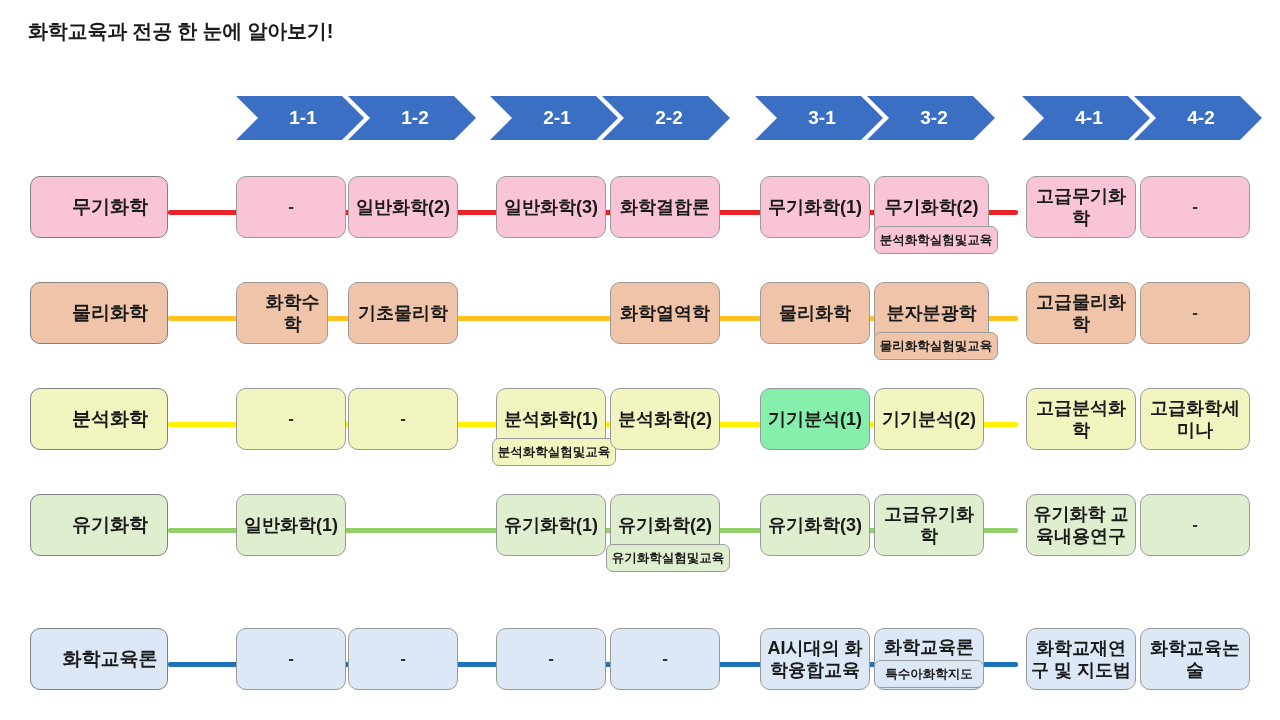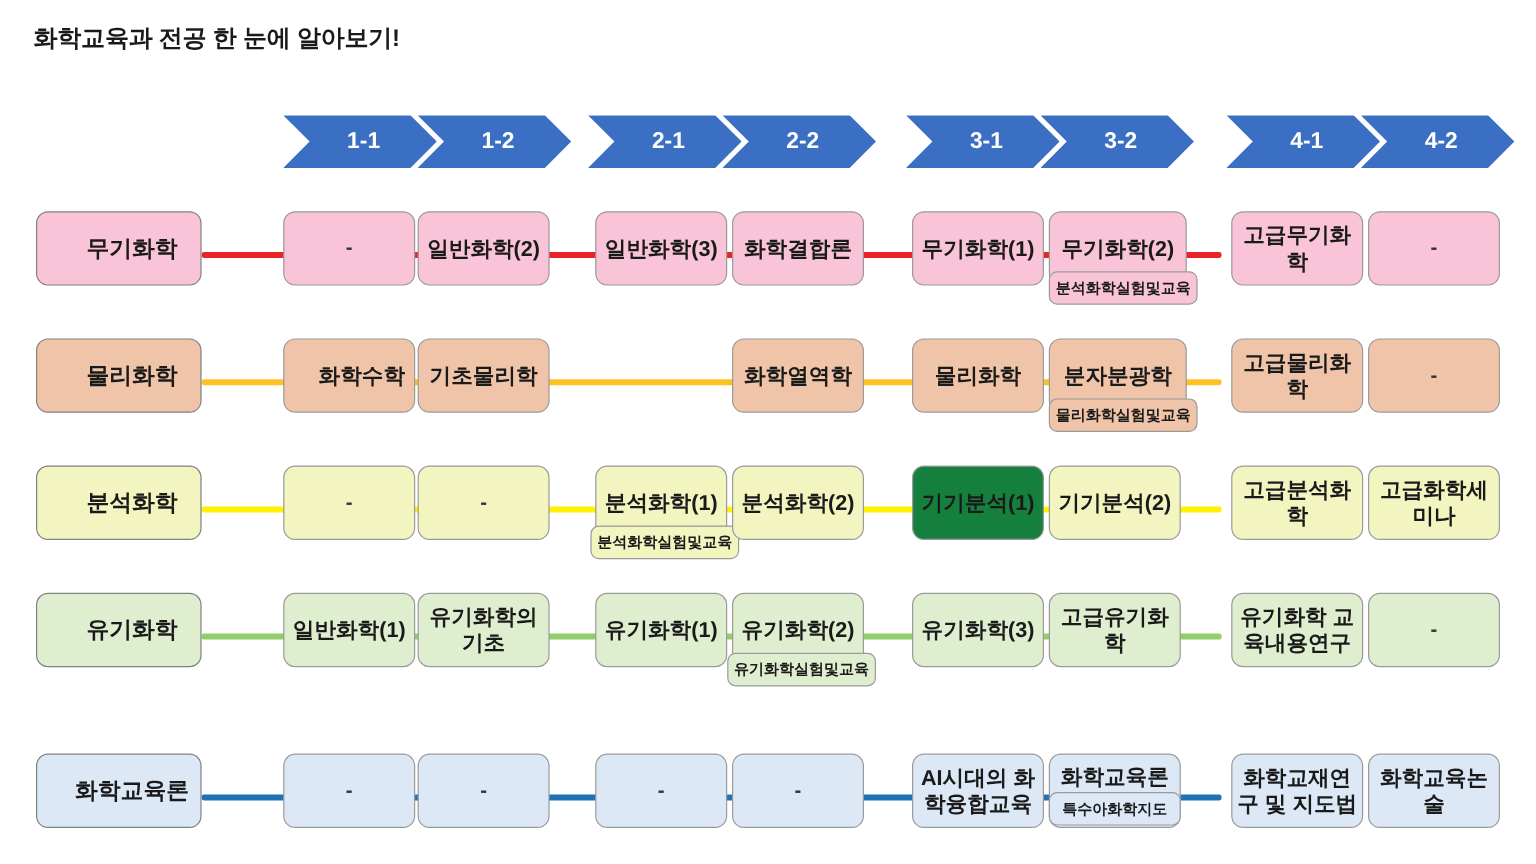--- a/index.html
+++ b/index.html
@@ -148,47 +148,46 @@
       <div class="cell" style="left: 610px; width: 110px; background: rgb(249, 196, 216);">화학결합론</div>
       <div class="cell" style="left: 760px; width: 110px; background: rgb(249, 196, 216);">무기화학(1)</div>
       <div class="cell" style="left: 874px; width: 115px; background: rgb(249, 196, 216);">무기화학(2)</div>
       <div class="sub" style="left: 874px; width: 124px; top: 50px; background: rgb(249, 196, 216);">분석화학실험및교육</div>
       <div class="cell" style="left: 1026px; width: 110px; background: rgb(249, 196, 216);">고급무기화학</div>
       <div class="cell empty" style="left: 1140px; width: 110px; background: rgb(249, 196, 216);">-</div>
     </div>
     <div class="row" style="top: 282px;">
       <div class="rail" style="left: 168px; width: 850px; background: rgb(252, 194, 35);"></div>
       <div class="label-box" style="background: rgb(240, 196, 168);">물리화학</div>
-      <div class="cell" style="left: 236px; width: 110px; background: rgb(240, 196, 168); padding-left: 25px;">화학수학</div>
+      <div class="cell" style="left: 236px; width: 92px; background: rgb(240, 196, 168); padding-left: 25px;">화학수학</div>
       <div class="cell" style="left: 348px; width: 110px; background: rgb(240, 196, 168);">기초물리학</div>
       <div class="cell" style="left: 610px; width: 110px; background: rgb(240, 196, 168);">화학열역학</div>
       <div class="cell" style="left: 760px; width: 110px; background: rgb(240, 196, 168);">물리화학</div>
       <div class="cell" style="left: 874px; width: 115px; background: rgb(240, 196, 168);">분자분광학</div>
       <div class="sub" style="left: 874px; width: 124px; top: 50px; background: rgb(240, 196, 168);">물리화학실험및교육</div>
       <div class="cell" style="left: 1026px; width: 110px; background: rgb(240, 196, 168);">고급물리화학</div>
       <div class="cell empty" style="left: 1140px; width: 110px; background: rgb(240, 196, 168);">-</div>
     </div>
     <div class="row" style="top: 388px;">
       <div class="rail" style="left: 168px; width: 850px; background: rgb(255, 242, 0);"></div>
       <div class="label-box" style="background: rgb(242, 245, 191);">분석화학</div>
       <div class="cell empty" style="left: 236px; width: 110px; background: rgb(242, 245, 191);">-</div>
       <div class="cell empty" style="left: 348px; width: 110px; background: rgb(242, 245, 191);">-</div>
       <div class="cell" style="left: 496px; width: 110px; background: rgb(242, 245, 191);">분석화학(1)</div>
       <div class="sub" style="left: 492px; width: 124px; top: 50px; background: rgb(242, 245, 191);">분석화학실험및교육</div>
       <div class="cell" style="left: 610px; width: 110px; background: rgb(242, 245, 191);">분석화학(2)</div>
-      <div class="cell" style="left: 760px; width: 110px; background: #15803d;">기기분석(1)</div>
+      <div class="cell" style="left: 760px; width: 110px; background: #86efac;">기기분석(1)</div>
       <div class="cell" style="left: 874px; width: 110px; background: rgb(242, 245, 191);">기기분석(2)</div>
       <div class="cell" style="left: 1026px; width: 110px; background: rgb(242, 245, 191);">고급분석화학</div>
       <div class="cell" style="left: 1140px; width: 110px; background: rgb(242, 245, 191);">고급화학세미나</div>
     </div>
     <div class="row" style="top: 494px;">
       <div class="rail" style="left: 168px; width: 850px; background: rgb(146, 207, 106);"></div>
       <div class="label-box" style="background: rgb(224, 238, 208);">유기화학</div>
       <div class="cell" style="left: 236px; width: 110px; background: rgb(224, 238, 208);">일반화학(1)</div>
-      <div class="cell" style="left: 348px; width: 110px; background: rgb(224, 238, 208);">유기화학의 기초</div>
       <div class="cell" style="left: 496px; width: 110px; background: rgb(224, 238, 208);">유기화학(1)</div>
       <div class="cell" style="left: 610px; width: 110px; background: rgb(224, 238, 208);">유기화학(2)</div>
       <div class="sub" style="left: 606px; width: 124px; top: 50px; background: rgb(224, 238, 208);">유기화학실험및교육</div>
       <div class="cell" style="left: 760px; width: 110px; background: rgb(224, 238, 208);">유기화학(3)</div>
       <div class="cell" style="left: 874px; width: 110px; background: rgb(224, 238, 208);">고급유기화학</div>
       <div class="cell" style="left: 1026px; width: 110px; background: rgb(224, 238, 208);">유기화학 교육내용연구</div>
       <div class="cell empty" style="left: 1140px; width: 110px; background: rgb(224, 238, 208);">-</div>
     </div>
     <div class="row" style="top: 600px; margin-top: 28px;">
       <div class="rail" style="left: 168px; width: 850px; background: rgb(31, 114, 181);"></div>

